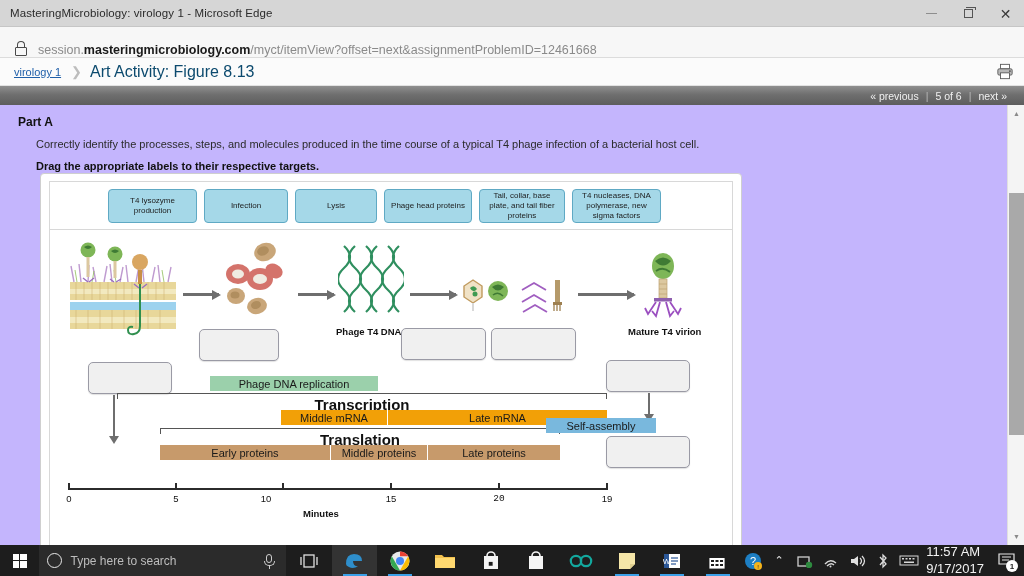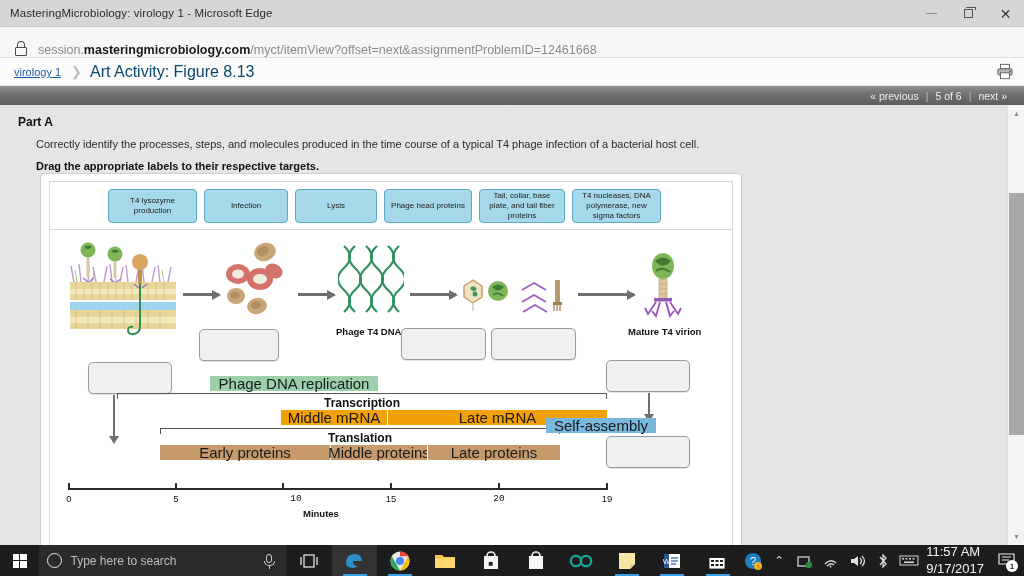--- a/index.html
+++ b/index.html
@@ -70,21 +70,21 @@
     background:linear-gradient(to bottom,#8f8f8f 0%,#6f6f6f 45%,#5d5d5d 100%);
     display:flex; align-items:center; justify-content:flex-end;
     padding-right:10px; color:#f0f0f0; font-size:10.5px;
   }
   #navstrip .np{ padding:0 7px; }
   #navstrip .nsep{ color:#b9b9b9; }
 
   
   #content{
     position:absolute; left:0; top:105px; right:17px; bottom:31px;
-    background:#e5e5e5; overflow:hidden;
+    background:#c4b5fd; overflow:hidden;
   }
   #partA{ font-size:12px; font-weight:bold; color:#111; margin:10px 0 0 18px; }
   #prompt{ font-size:11px; color:#2b2b2b; margin:9px 0 0 36px; }
   #drag-instr{ font-size:11px; font-weight:bold; color:#111; margin:10px 0 0 36px; }
 
   
   #activity{
     position:absolute; left:40px; top:68px; width:702px; height:385px;
     border:1px solid #cfcfcf; border-radius:4px; background:#fff;
   }
@@ -132,31 +132,31 @@
     border-top:8px solid #6e6e6e;
     border-left:5px solid transparent; border-right:5px solid transparent;
   }
 
   .difig-label{
     position:absolute; font-size:9.5px; font-weight:bold; color:#111;
   }
 
   
   .bar{
-    position:absolute; height:15px; font-size:15px; color:#1a1a1a;
+    position:absolute; height:15px; font-size:11px; color:#1a1a1a;
     display:flex; align-items:center; justify-content:center; white-space:nowrap;
   }
   .bar.orange{ background:#f2a007; }
   .bar.tan{ background:#c79a6b; }
   .bar.green{ background:#9bd0ab; }
   .bar.blue{ background:#79b8dd; }
 
   .brace{ position:absolute; border:1px solid #555; border-bottom:none; height:6px; }
   .proc-label{
-    position:absolute; font-size:12px; font-weight:bold; color:#111;
+    position:absolute; font-size:15px; font-weight:bold; color:#111;
     text-align:center;
   }
 
   
   #axis{ position:absolute; left:18px; top:258px; width:540px; height:2px; background:#2b2b2b; }
   .tick{ position:absolute; width:2px; height:7px; background:#2b2b2b; top:253px; }
   .ticklabel{ position:absolute; top:263px; font-size:9.5px; color:#111; transform:translateX(-50%); }
   #axis-title{ position:absolute; top:278px; left:253px; font-size:9.5px; font-weight:bold; color:#111; }
 
   
@@ -471,21 +471,21 @@
       <div id="axis"></div>
       <div class="tick" style="left:18px;"></div>
       <div class="tick" style="left:125px;"></div>
       <div class="tick" style="left:232px;"></div>
       <div class="tick" style="left:340px;"></div>
       <div class="tick" style="left:448px;"></div>
       <div class="tick" style="left:556px;"></div>
 
       <div class="ticklabel" style="left:19px;">0</div>
       <div class="ticklabel" style="left:126px;">5</div>
-      <div class="ticklabel" style="left:246px;font-family:Liberation Mono, monospace;">10</div>
+      <div class="ticklabel" style="left:216px;">10</div>
       <div class="ticklabel" style="left:341px;">15</div>
       <div class="ticklabel" style="left:449px;font-family:Liberation Mono, monospace;">20</div>
       <div class="ticklabel" style="left:557px;">19</div>
 
       <div id="axis-title">Minutes</div>
     </div>
   </div>
 </div>
 
 <div id="scrollbar">

